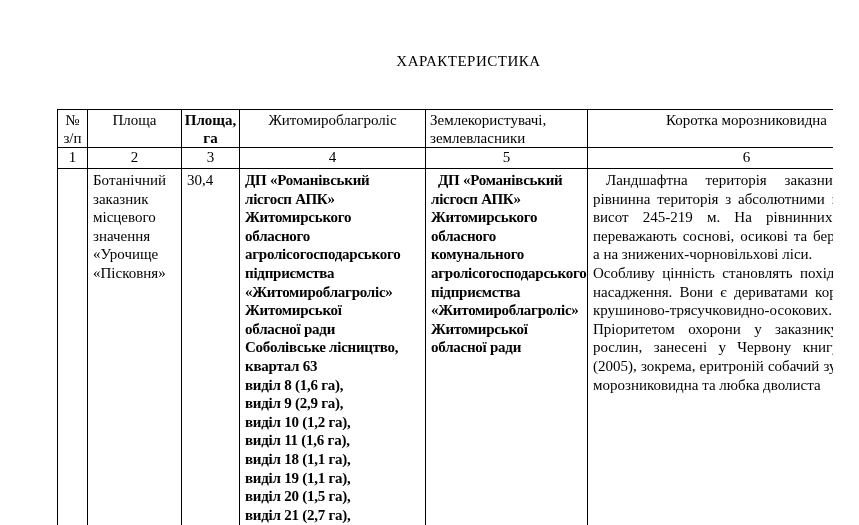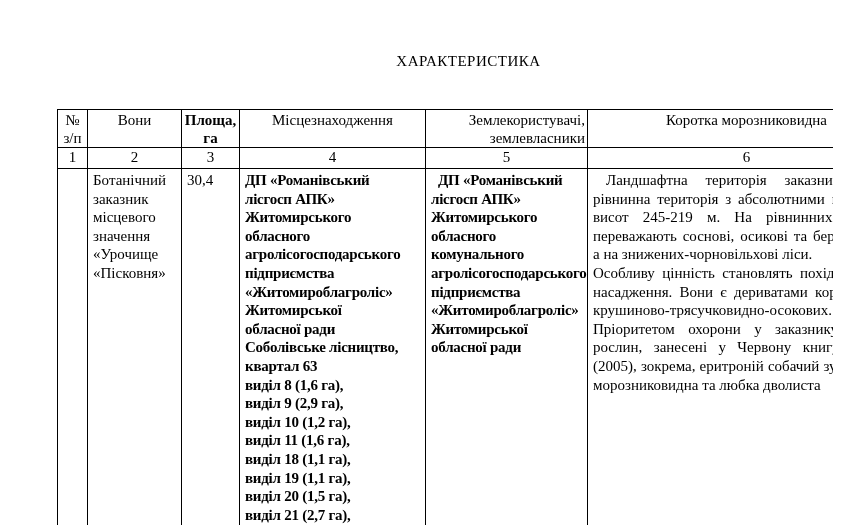--- a/index.html
+++ b/index.html
@@ -40,21 +40,21 @@
   .col3 { width: 58px; font-weight: bold; }
   .col4 { width: 186px; }
   .col5 { width: 162px; }
   .col6 { }
   tr.hdr td {
     height: 37px;
     text-align: center;
     padding: 1px 2px 0 2px;
     line-height: 18px;
   }
-  tr.hdr td.left { text-align: right; padding-left: 4px; }
+  tr.hdr td.left { text-align: left; padding-left: 4px; }
   tr.nums td {
     height: 21px;
     text-align: center;
     padding: 0;
     line-height: 19px;
   }
   tr.body td { height: 377px; padding: 2px 3px 2px 5px; }
   .prewrap {
     white-space: pre-wrap;
     letter-spacing: -0.25px;
@@ -76,24 +76,24 @@
 
   <div class="doc-title">
     <div class="t1">ХАРАКТЕРИСТИКА</div>
   </div>
 
   <table class="main">
     <tbody>
         <tr class="hdr">
       <td class="col1 preline">№
 з/п</td>
-      <td class="col2 preline">Вони</td>
+      <td class="col2 preline">Площа</td>
       <td class="col3 preline">Площа,
 га</td>
-      <td class="col4 preline">Місцезнаходження</td>
+      <td class="col4 preline">Житомироблагроліс</td>
       <td class="col5 preline left">Землекористувачі,
 землевласники</td>
       <td class="col6 preline">Коротка морозниковидна</td>
     </tr>
     <tr class="nums">
       <td>1</td>
       <td>2</td>
       <td>3</td>
       <td>4</td>
       <td>5</td>

